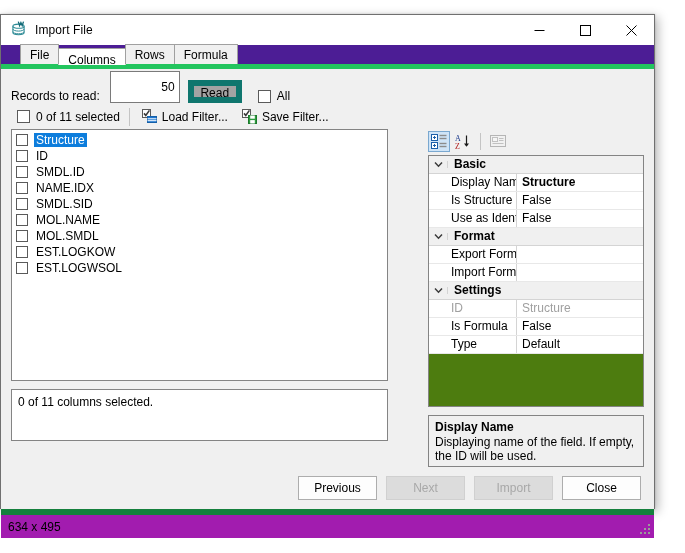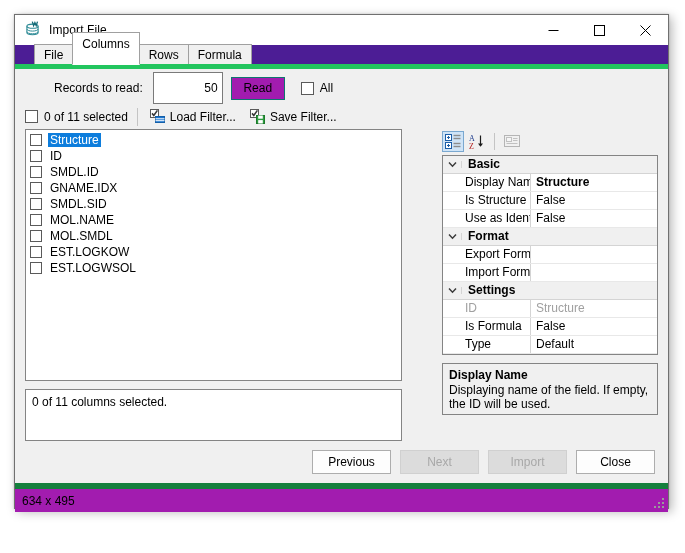--- a/index.html
+++ b/index.html
@@ -13,21 +13,21 @@
   body {
     font-family: "Liberation Sans", sans-serif;
     font-size: 12px;
     color: #000;
     -webkit-font-smoothing: none;
   }
 
   
   #window {
     position: absolute;
-    left: 14px;
+    left: 0;
     top: 14px;
     width: 655px;
     height: 495px;
     background: #f0f0f0;
     border: 1px solid #707070;
     box-sizing: border-box;
     box-shadow: 3px 3px 10px rgba(0,0,0,0.28), 0 0 2px rgba(0,0,0,0.18);
     display: flex;
     flex-direction: column;
   }
@@ -96,21 +96,21 @@
     margin-right: -1px;
     box-sizing: border-box;
     position: relative;
     top: 0px;
     color: #000;
     cursor: default;
     white-space: nowrap;
   }
   .tab.active {
     background: #ffffff;
-    height: 33px;
+    height: 17px;
     line-height: 22px;
     top: 1px;
     z-index: 3;
     border-bottom: 1px solid #ffffff;
   }
 
   
   .client {
     flex: 1;
     background: #f0f0f0;
@@ -118,47 +118,46 @@
     padding: 0;
     display: flex;
     flex-direction: column;
     border-top: none;
   }
 
   
   .row-records {
     height: 30px;
     display: flex;
-    align-items: center;
+    align-items: flex-end;
     padding-left: 10px;
     flex: none;
     margin-top: 4px;
-    margin-left: 29px;
   }
   .lbl { font-size: 12px; color: #000; }
   .numbox {
     width: 70px;
     height: 32px;
     margin-left: 10px;
     border: 1px solid #7a7a7a;
     background: #fff;
     box-sizing: border-box;
     text-align: right;
     font-family: "Liberation Sans", sans-serif;
     font-size: 12px;
     padding: 0 4px;
     line-height: 19px;
     color: #000;
     outline: none;
   }
   .btn {
     font-family: "Liberation Sans", sans-serif;
     font-size: 12px;
-    background: #a21caf;
-    border: 1px solid #0f766e;
+    background: #a3a3a3;
+    border: 6px solid #0f766e;
     box-sizing: border-box;
     color: #000;
     cursor: default;
     padding: 0;
   }
   .btn-read {
     width: 54px;
     height: 23px;
     margin-left: 8px;
   }
@@ -176,21 +175,21 @@
     display: inline-block;
     flex: none;
   }
   .chk-lbl { margin-left: 6px; font-size: 12px; }
 
   
   .row-filters {
     height: 25px;
     display: flex;
     align-items: center;
-    padding-left: 10px;
+    padding-left: 16px;
     flex: none;
     margin-top: 1px;
   }
   .sep-v {
     width: 1px;
     height: 18px;
     background: #c4c4c4;
     margin: 0 9px;
     flex: none;
   }
@@ -296,22 +295,22 @@
   .pg-tbtn.disabled { opacity: 0.45; }
   .pg-tsep {
     width: 1px;
     height: 17px;
     background: #c4c4c4;
     margin: 0 6px;
     flex: none;
   }
 
   .pgrid {
-    height: 200px;
-    background: #0f766e;
+    height: 252px;
+    background: #4d7c0f;
     border: 1px solid #848484;
     box-sizing: border-box;
     overflow: hidden;
     flex: none;
   }
   .pg-row {
     height: 17px;
     display: flex;
     align-items: stretch;
     border-bottom: 1px solid #e8e8e8;
@@ -520,21 +519,21 @@
             <div class="col-item">
               <span class="cbox"></span>
               <span class="cname">ID</span>
             </div>
             <div class="col-item">
               <span class="cbox"></span>
               <span class="cname">SMDL.ID</span>
             </div>
             <div class="col-item">
               <span class="cbox"></span>
-              <span class="cname">GNAME.IDX</span>
+              <span class="cname">NAME.IDX</span>
             </div>
             <div class="col-item">
               <span class="cbox"></span>
               <span class="cname">SMDL.SID</span>
             </div>
             <div class="col-item">
               <span class="cbox"></span>
               <span class="cname">MOL.NAME</span>
             </div>
             <div class="col-item">

